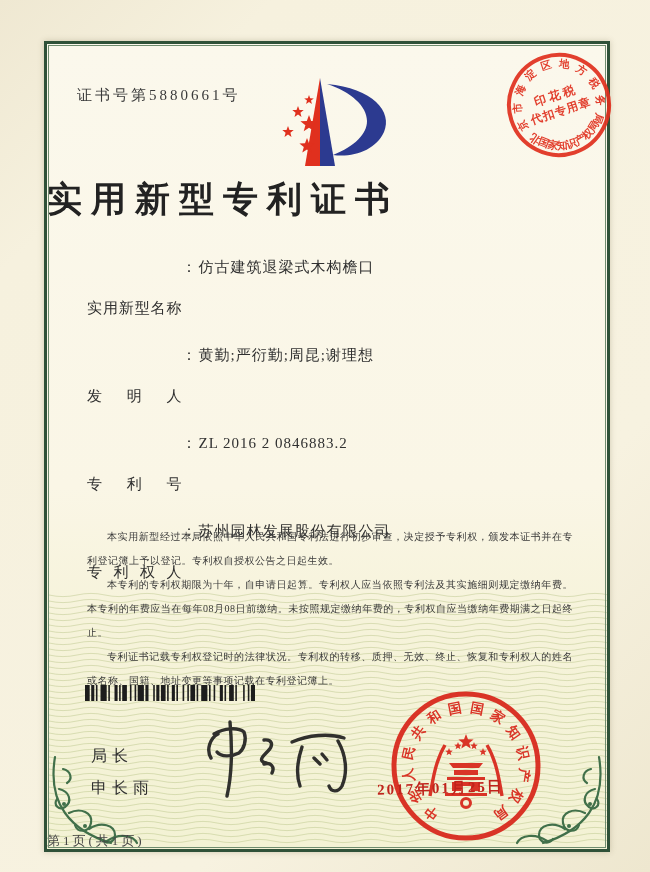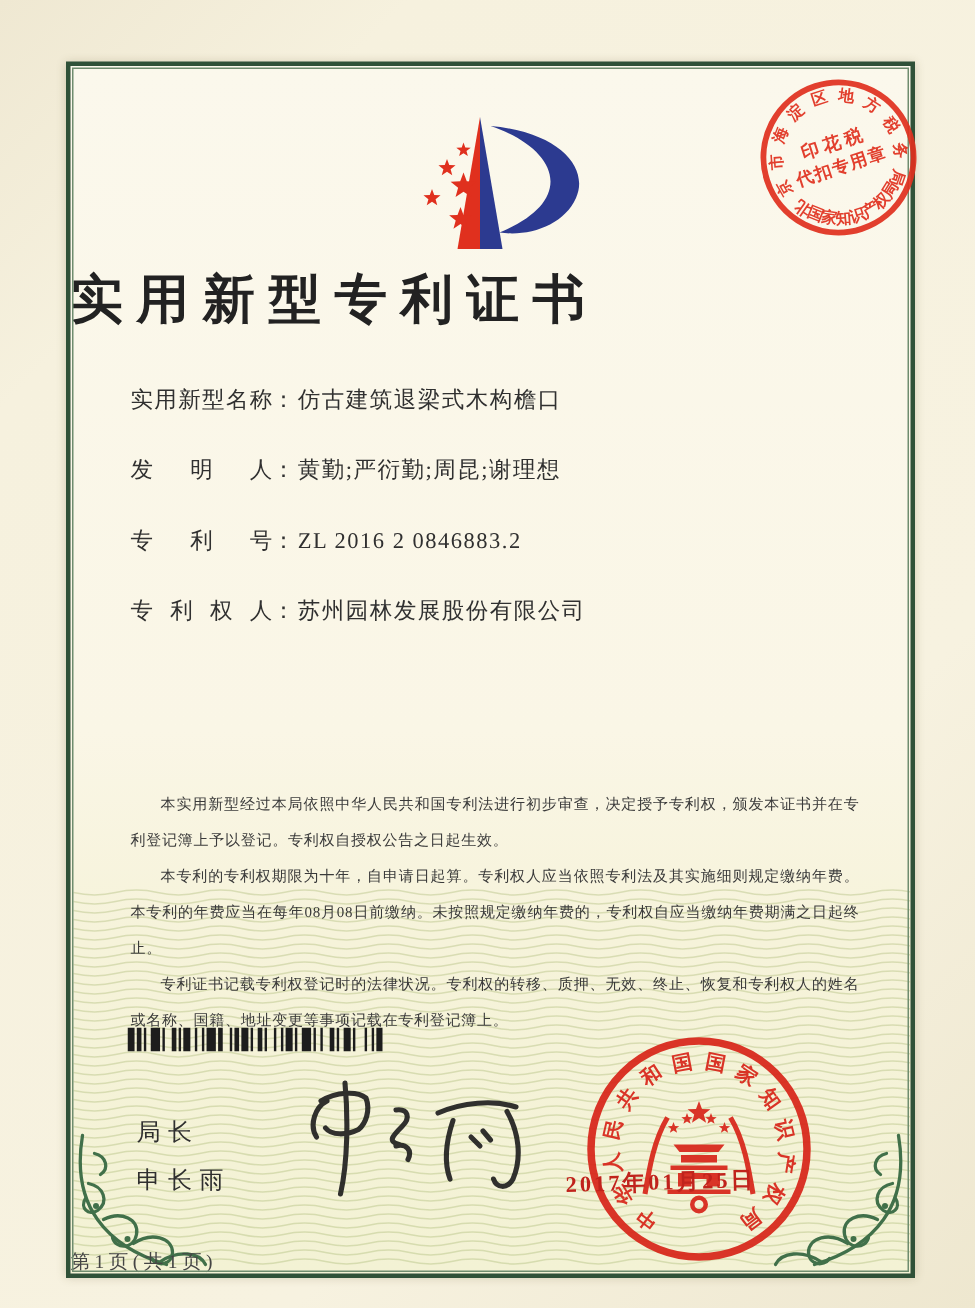--- a/index.html
+++ b/index.html
@@ -19,21 +19,21 @@
   .frame::after{content:'';position:absolute;inset:1px;border:1px solid #6f8c6e;pointer-events:none;}
   .waves-svg{position:absolute;left:0;bottom:0;width:100%;height:260px;}
   .cert-no{position:absolute;left:30px;top:42px;font-size:15px;color:#3a3a3a;letter-spacing:3px;}
   .logo-svg{position:absolute;left:196px;top:30px;width:180px;height:100px;}
   .title{
     position:absolute;left:0;right:0;top:132px;text-align:left;
     font-size:35px;font-weight:bold;color:#222;letter-spacing:9px;
   }
   .fields{position:absolute;left:40px;top:212px;width:490px;}
   .field-row{margin-bottom:25px;font-size:15px;line-height:22px;color:#303030;white-space:nowrap;}
-  .field-label{display:inline-block;width:6.3em;text-align:justify;text-align-last:justify;vertical-align:top;}
+  .field-label{display:inline-block;width:6.3em;text-align:justify;text-align-last:justify;vertical-align:top;margin-top:41px;}
   .field-colon{display:inline-block;vertical-align:top;}
   .field-value{display:inline-block;vertical-align:top;letter-spacing:1px;margin-left:2px;}
   .paras{position:absolute;left:40px;top:481px;width:486px;}
   .paras p{margin:0;font-size:10px;line-height:24px;color:#3a3a3a;text-indent:2em;text-align:justify;letter-spacing:.5px;}
   .barcode-svg{position:absolute;left:38px;top:641px;width:170px;height:16px;}
   .officials{position:absolute;left:44px;top:696px;font-size:16px;color:#2f2f2f;letter-spacing:5px;line-height:32px;}
   .sign-svg{position:absolute;left:145px;top:668px;width:170px;height:100px;}
   .corner-svg{position:absolute;bottom:2px;width:92px;height:92px;}
   .corner-left{left:2px;}
   .corner-right{right:2px;transform:scaleX(-1);}
@@ -125,20 +125,21 @@
           <path d="M10,34 C20,36 24,46 16,52 C10,56 4,50 8,44"></path>
           <path d="M20,58 C32,52 44,58 42,68 C40,78 28,78 26,70"></path>
           <path d="M40,74 C52,66 66,70 66,80 C66,88 56,90 52,84"></path>
           <path d="M58,86 C70,78 84,80 88,88"></path>
           <path d="M14,14 C22,16 24,24 18,28"></path>
           <circle cx="15" cy="49" r="2" fill="#41704a" stroke="none"></circle>
           <circle cx="36" cy="71" r="2" fill="#41704a" stroke="none"></circle>
         </g>
       </svg>
 
+    <div class="cert-no">证书号第5880661号</div>
 
     <svg class="logo-svg" id="logo" viewBox="0 0 180 100">
         <polygon points="77,4 62,92 77,92" fill="#e0301e"></polygon>
         <polygon points="77,4 77,92 92,92" fill="#2c3a90"></polygon>
         <path d="M84,10 C130,14 150,38 141,58 C133,76 110,84 90,81 C112,72 124,60 124,47 C124,32 108,18 84,10 Z" fill="#2c3a90"></path>
         <polygon points="66.0,21.0 67.2,24.3 70.8,24.5 68.0,26.6 68.9,30.0 66.0,28.1 63.1,30.0 64.0,26.6 61.2,24.5 64.8,24.3 " fill="#e0301e"></polygon>
         <polygon points="55.0,32.0 56.5,36.0 60.7,36.1 57.4,38.8 58.5,42.9 55.0,40.5 51.5,42.9 52.6,38.8 49.3,36.1 53.5,36.0 " fill="#e0301e"></polygon>
         <polygon points="66.0,41.0 68.2,46.9 74.6,47.2 69.6,51.2 71.3,57.3 66.0,53.8 60.7,57.3 62.4,51.2 57.4,47.2 63.8,46.9 " fill="#e0301e"></polygon>
         <polygon points="45.0,52.0 46.5,56.0 50.7,56.1 47.4,58.8 48.5,62.9 45.0,60.5 41.5,62.9 42.6,58.8 39.3,56.1 43.5,56.0 " fill="#e0301e"></polygon>
         <polygon points="64.0,64.0 66.0,69.3 71.6,69.5 67.2,73.0 68.7,78.5 64.0,75.4 59.3,78.5 60.8,73.0 56.4,69.5 62.0,69.3 " fill="#e0301e"></polygon>

